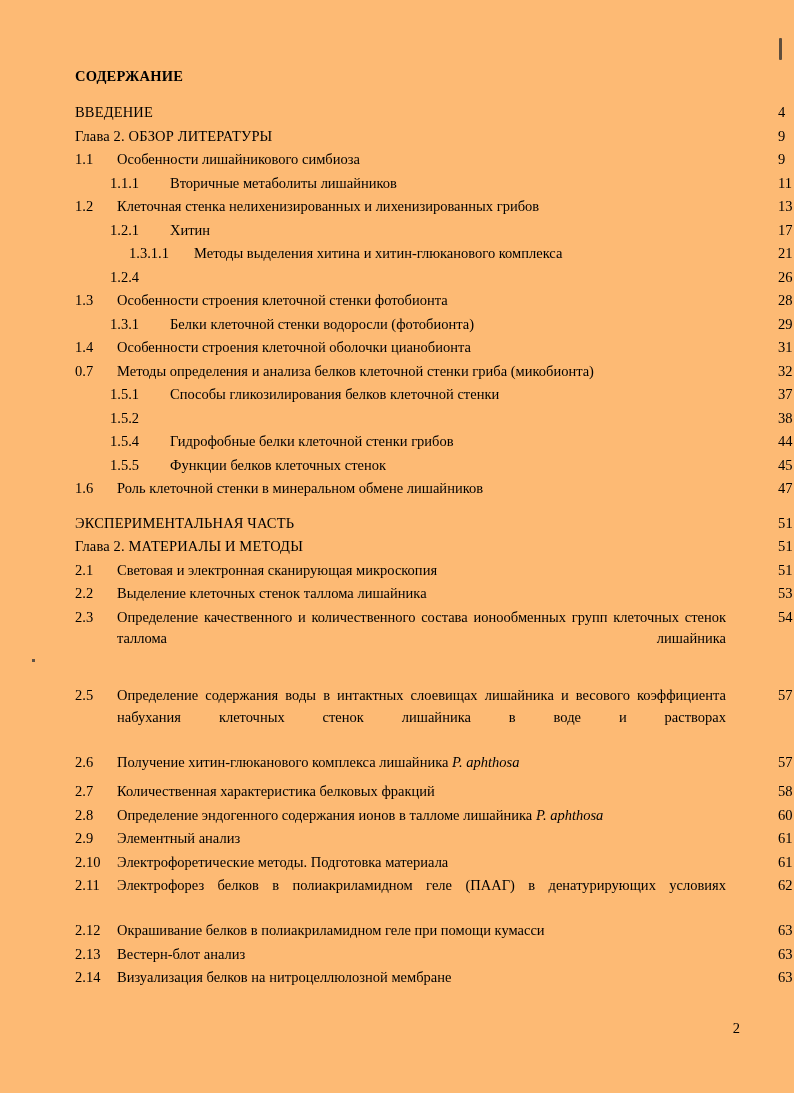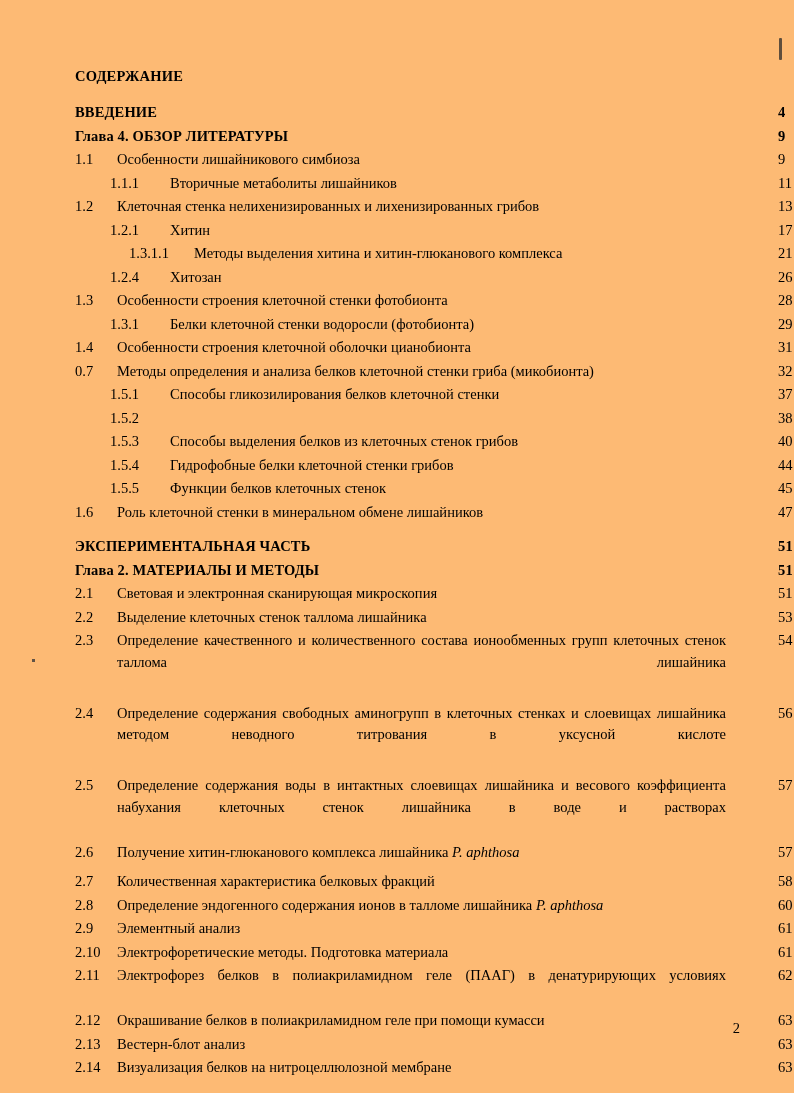--- a/index.html
+++ b/index.html
@@ -73,21 +73,21 @@
     position: absolute;
     right: -68px;
     top: 0;
     width: 30px;
     text-align: left;
     font-size: 14.5px;
   }
 
   
   .row.heading {
-    font-weight: bold;
+    font-weight: normal;
     letter-spacing: 0.15px;
     align-items: flex-end;
   }
   .row.heading .txt {
     padding-left: 0;
   }
 
   
   .lvl1 .num { width: 42px; }
   .lvl1 .txt { padding-left: 0px; }
@@ -132,21 +132,21 @@
   <div class="scan-artifact-left"></div>
 
   <div id="toc">
     <div class="toc-title">СОДЕРЖАНИЕ</div>
     <div id="toc-rows">
         <div class="row heading">
           <span class="txt">ВВЕДЕНИЕ</span>
           <span class="pg">4</span>
         </div>
         <div class="row heading">
-          <span class="txt">Глава 4. ОБЗОР ЛИТЕРАТУРЫ</span>
+          <span class="txt">Глава 2. ОБЗОР ЛИТЕРАТУРЫ</span>
           <span class="pg">9</span>
         </div>
         <div class="row lvl1">
           <span class="num">1.1</span>
           <span class="txt">Особенности лишайникового симбиоза</span>
           <span class="pg">9</span>
         </div>
         <div class="row lvl2">
           <span class="num">1.1.1</span>
           <span class="txt">Вторичные метаболиты лишайников</span>
@@ -162,21 +162,20 @@
           <span class="txt">Хитин</span>
           <span class="pg">17</span>
         </div>
         <div class="row lvl3">
           <span class="num">1.3.1.1</span>
           <span class="txt">Методы выделения хитина и хитин-глюканового комплекса</span>
           <span class="pg">21</span>
         </div>
         <div class="row lvl2">
           <span class="num">1.2.4</span>
-          <span class="txt">Хитозан</span>
           <span class="pg">26</span>
         </div>
         <div class="row lvl1">
           <span class="num">1.3</span>
           <span class="txt">Особенности строения клеточной стенки фотобионта</span>
           <span class="pg">28</span>
         </div>
         <div class="row lvl2">
           <span class="num">1.3.1</span>
           <span class="txt">Белки клеточной стенки водоросли (фотобионта)</span>
@@ -193,25 +192,20 @@
           <span class="pg">32</span>
         </div>
         <div class="row lvl2">
           <span class="num">1.5.1</span>
           <span class="txt">Способы гликозилирования белков клеточной стенки</span>
           <span class="pg">37</span>
         </div>
         <div class="row lvl2">
           <span class="num">1.5.2</span>
           <span class="pg">38</span>
-        </div>
-        <div class="row lvl2">
-          <span class="num">1.5.3</span>
-          <span class="txt">Способы выделения белков из клеточных стенок грибов</span>
-          <span class="pg">40</span>
         </div>
         <div class="row lvl2">
           <span class="num">1.5.4</span>
           <span class="txt">Гидрофобные белки клеточной стенки грибов</span>
           <span class="pg">44</span>
         </div>
         <div class="row lvl2">
           <span class="num">1.5.5</span>
           <span class="txt">Функции белков клеточных стенок</span>
           <span class="pg">45</span>
@@ -239,25 +233,20 @@
           <span class="num">2.2</span>
           <span class="txt">Выделение клеточных стенок таллома лишайника</span>
           <span class="pg">53</span>
         </div>
         <div class="row lvl1 justify">
           <span class="num">2.3</span>
           <span class="txt">Определение качественного и количественного состава ионообменных групп клеточных стенок таллома лишайника</span>
           <span class="pg">54</span>
         </div>
         <div class="spacer-sm"></div>
-        <div class="row lvl1 justify">
-          <span class="num">2.4</span>
-          <span class="txt">Определение содержания свободных аминогрупп в клеточных стенках и слоевищах лишайника методом неводного титрования в уксусной кислоте</span>
-          <span class="pg">56</span>
-        </div>
         <div class="spacer-sm"></div>
         <div class="row lvl1 justify">
           <span class="num">2.5</span>
           <span class="txt">Определение содержания воды в интактных слоевищах лишайника и весового коэффициента набухания клеточных стенок лишайника в воде и растворах</span>
           <span class="pg">57</span>
         </div>
         <div class="row lvl1">
           <span class="num">2.6</span>
           <span class="txt">Получение хитин-глюканового комплекса лишайника <i class="sp">P. aphthosa</i></span>
           <span class="pg">57</span>

